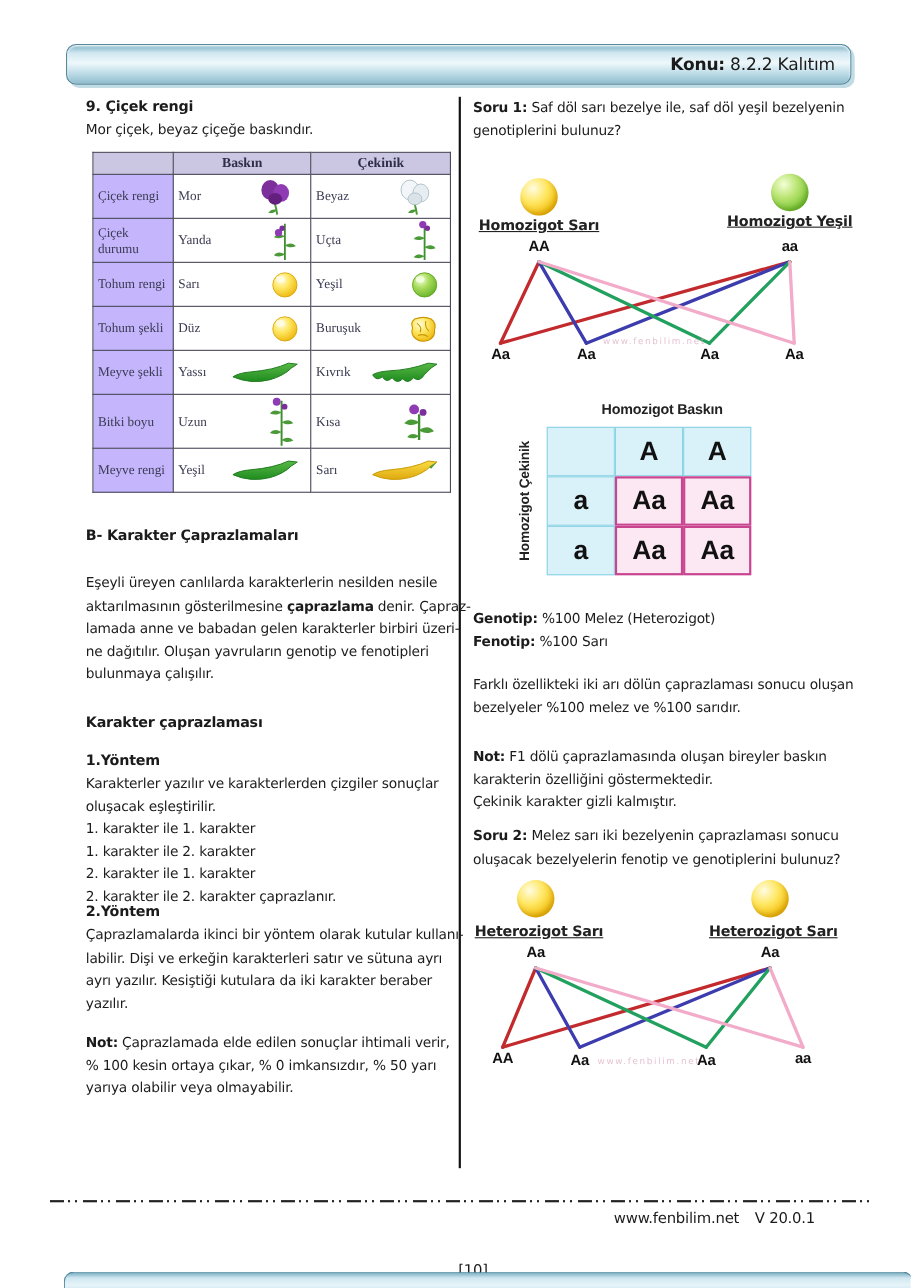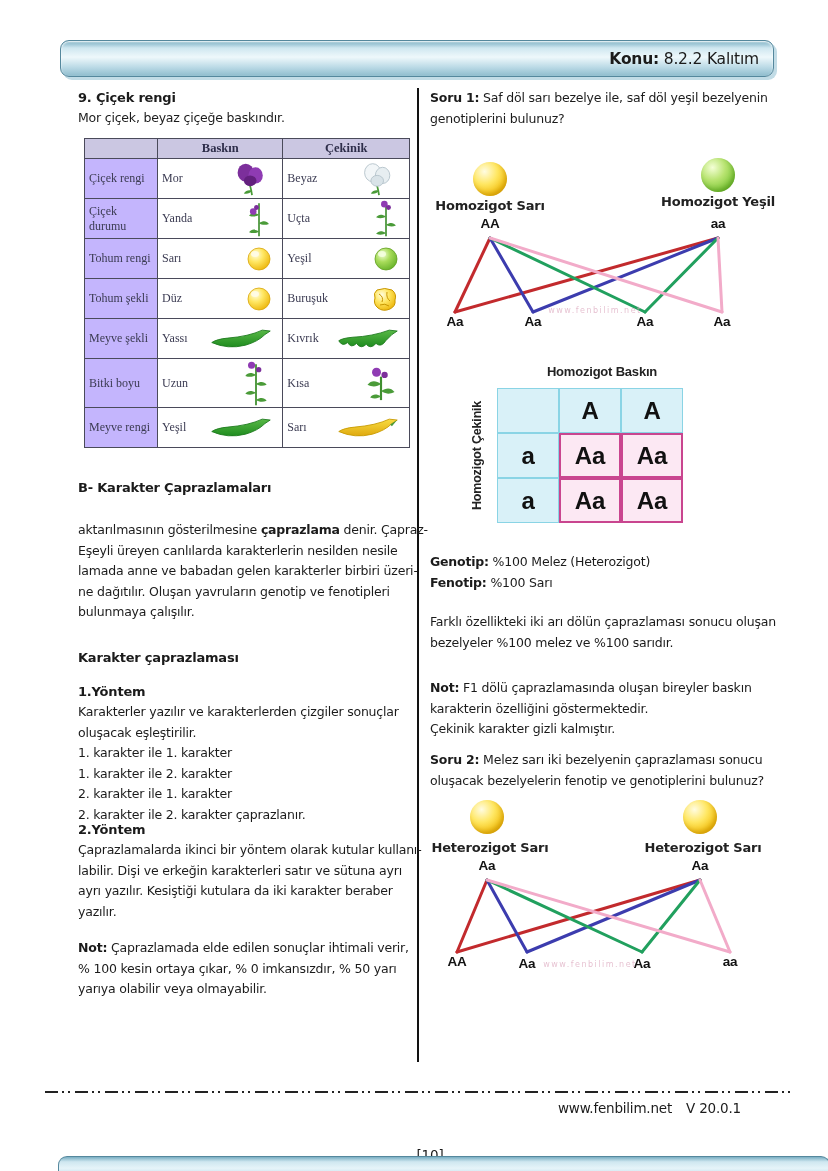--- a/index.html
+++ b/index.html
@@ -35,21 +35,21 @@
   .traitcell{display:flex;align-items:center;justify-content:space-between;padding-right:6px;}
   .ticon{flex:0 0 auto;}
 
   
   .diagram{position:absolute;left:0;width:374px;height:200px;}
   .ball{position:absolute;width:34px;height:34px;border-radius:50%;}
   .ball.yellow{background:radial-gradient(circle at 34% 28%,#fffce2 0%,#ffe763 38%,#f3c011 72%,#dda306 100%);
     box-shadow:inset -2px -3px 4px rgba(160,110,0,.35);}
   .ball.green{background:radial-gradient(circle at 34% 28%,#f4ffd6 0%,#b9e472 38%,#7cc636 75%,#5ca521 100%);
     box-shadow:inset -2px -3px 4px rgba(40,100,0,.3);}
-  .dlabel{position:absolute;text-align:center;font-weight:bold;font-size:13px;white-space:nowrap;color:#222;}
+  .dlabel{position:absolute;text-align:center;font-weight:bold;font-size:13px;white-space:nowrap;color:#222;text-decoration:underline;}
   .dgen{position:absolute;text-align:center;font-weight:bold;font-size:13.5px;color:#111;
         font-family:"Liberation Sans",sans-serif;}
   .dlines{position:absolute;left:0;top:0;}
   .watermark{position:absolute;font-size:8px;color:#d9a0b8;opacity:.65;letter-spacing:1.5px;text-align:center;}
 
   
   .punnett-top{position:absolute;font-weight:bold;font-size:13px;text-align:center;
     font-family:"Liberation Sans",sans-serif;color:#222;}
   .punnett-left{position:absolute;writing-mode:vertical-rl;transform:rotate(180deg);
     font-weight:bold;font-size:12.5px;font-family:"Liberation Sans",sans-serif;color:#222;
@@ -316,22 +316,22 @@
                 </svg>
               </div>
             </td>
       </tr>
     </tbody>
       </table>
 
     <div class="abs h" style="top:390px">B- Karakter Çaprazlamaları</div>
 
     <div class="abs" style="top:432px">
+      <div class="line">Eşeyli üreyen canlılarda karakterlerin nesilden nesile</div>
       <div class="line"><span>aktarılmasının gösterilmesine </span><span class="b">çaprazlama</span><span> denir. Çapraz-</span></div>
-      <div class="line">Eşeyli üreyen canlılarda karakterlerin nesilden nesile</div>
       <div class="line">lamada anne ve babadan gelen karakterler birbiri üzeri-</div>
       <div class="line">ne dağıtılır. Oluşan yavruların genotip ve fenotipleri</div>
       <div class="line">bulunmaya çalışılır.</div>
     </div>
 
     <div class="abs h" style="top:560px">Karakter çaprazlaması</div>
 
     <div class="abs" style="top:594px">
       <div class="h">1.Yöntem</div>
       <div class="line">Karakterler yazılır ve karakterlerden çizgiler sonuçlar</div>

